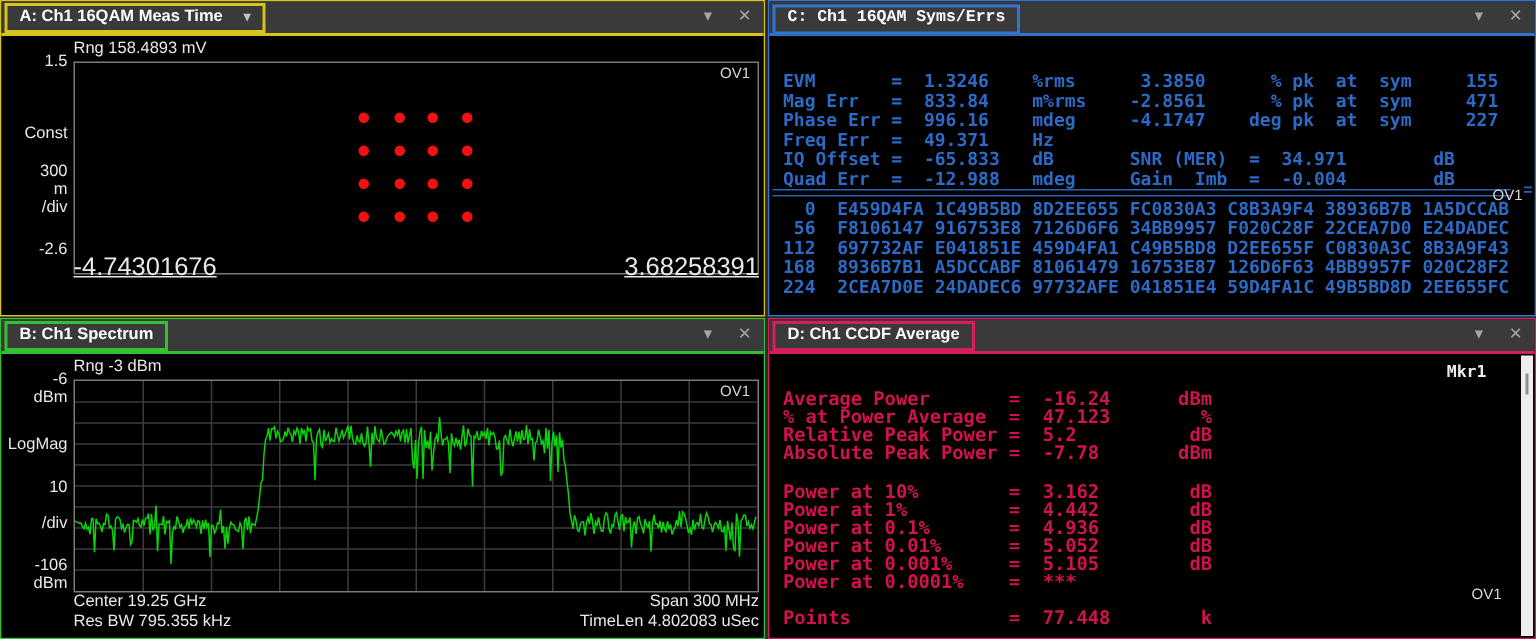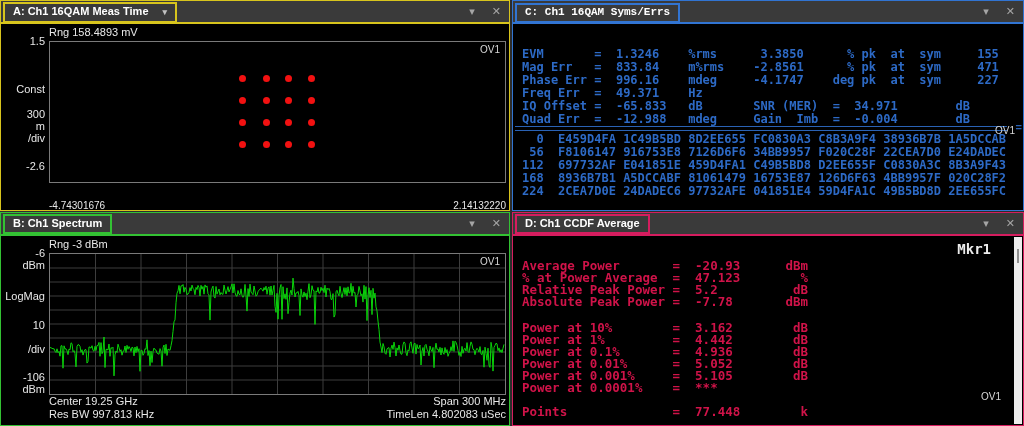--- a/index.html
+++ b/index.html
@@ -14,32 +14,32 @@
   .tab{display:inline-block;margin:1px 0 0 2px;border:2px solid #888;padding:1px 8px 2px 8px;
        color:#fff;font-size:11px;font-weight:bold;background:#3a3a3a;white-space:nowrap;line-height:13px;}
   .dd{margin-left:14px;font-size:9px;color:#c2c2c2;}
   .winbtns{position:absolute;right:8px;top:3px;color:#a5a5a5;font-size:11px;line-height:14px;}
   .winbtns span{margin-left:14px;cursor:default;}
   .content{position:absolute;left:0;top:23px;right:0;bottom:0;background:#000;overflow:hidden;}
   .rng{position:absolute;left:48px;top:2px;color:#e8e8e8;font-size:11px;}
   .ylab{position:absolute;width:44px;text-align:right;color:#e8e8e8;font-size:11px;line-height:11px;}
   .plotbox{position:absolute;left:48px;top:17px;width:455px;height:140px;border:1px solid #7a7a7a;background:#000;}
   .ov1{position:absolute;right:5px;top:2px;color:#d8d8d8;font-size:10px;}
-  .xlab{position:absolute;top:176px;color:#e8e8e8;font-size:10px;text-decoration:underline;}
+  .xlab{position:absolute;top:144px;color:#e8e8e8;font-size:17px;text-decoration:underline;}
   .footrow{position:absolute;color:#e8e8e8;font-size:11px;}
   .dot{position:absolute;width:7px;height:7px;border-radius:50%;}
   .mono{font-family:"DejaVu Sans Mono","Liberation Mono",monospace;font-weight:bold;white-space:pre;}
   .cline{font-size:12px;line-height:13px;}
   .dline{font-size:12.5px;line-height:12px;}
   .textblock{position:absolute;left:9px;}
   .divider-c{position:absolute;left:2px;right:16px;top:102px;height:3px;
              border-top:1px solid #2a62b4;border-bottom:1px solid #2a62b4;}
   .grip{position:absolute;right:1px;top:97px;color:#2a62b4;font-size:11px;font-weight:bold;}
   .c-ov1{position:absolute;right:8px;top:101px;color:#d8d8d8;font-size:10px;}
-  .d-mkr{position:absolute;right:32px;top:5px;color:#ececec;font-size:14px;}
+  .d-mkr{position:absolute;right:32px;top:5px;color:#ececec;font-size:11px;}
   .d-ov1{position:absolute;right:22px;top:155px;color:#d8d8d8;font-size:10px;}
   .scrollbar{position:absolute;right:1px;top:1px;bottom:1px;width:8px;background:#ededed;}
   .thumb{position:absolute;left:3px;top:12px;width:2px;height:14px;background:#8f8f8f;}
   svg{position:absolute;left:0;top:0;}
 </style>
 </head>
 <body>
 
 <div class="screen">
 
@@ -76,21 +76,21 @@
             <div class="dot" style="left: 212.625px; top: 76.86px; background: rgb(242, 17, 17);"></div>
             <div class="dot" style="left: 235.375px; top: 76.86px; background: rgb(242, 17, 17);"></div>
             <div class="dot" style="left: 258.125px; top: 76.86px; background: rgb(242, 17, 17);"></div>
             <div class="dot" style="left: 189.42px; top: 98.7px; background: rgb(242, 17, 17);"></div>
             <div class="dot" style="left: 212.625px; top: 98.7px; background: rgb(242, 17, 17);"></div>
             <div class="dot" style="left: 235.375px; top: 98.7px; background: rgb(242, 17, 17);"></div>
             <div class="dot" style="left: 258.125px; top: 98.7px; background: rgb(242, 17, 17);"></div>
           </div>
       </div>
       <span class="xlab" style="left:48px;">-4.74301676</span>
-      <span class="xlab" style="right:3px;">2.14132220</span>
+      <span class="xlab" style="right:3px;">3.68258391</span>
     </div>
   </div>
 
   <div class="panel" id="panel-c" style="border-color: rgb(49, 116, 210);">
     <div class="titlebar" id="tb-c" style="border-bottom-color: rgb(49, 116, 210);">
       <div class="tab" id="tab-c" style="border-color: rgb(49, 116, 210); font-family: Liberation Mono, monospace;">
         <span>C: Ch1 16QAM Syms/Errs</span>
       </div>
       <div class="winbtns">
         <span>▾</span>
@@ -145,38 +145,38 @@
             <line x1="364" x2="364" y1="0" y2="140" stroke="#3d3d3d"></line>
             <line x1="0" x2="455" y1="112" y2="112" stroke="#3d3d3d"></line>
             <line x1="409.5" x2="409.5" y1="0" y2="140" stroke="#3d3d3d"></line>
             <line x1="0" x2="455" y1="126" y2="126" stroke="#3d3d3d"></line>
             <path d="M0,93.3L1,94.0L2,94.1L3,95.0L4,94.6L5,97.2L6,98.5L7,94.8L8,98.7L9,97.5L10,102.2L11,91.8L12,91.7L13,114.2L14,91.8L15,94.9L16,94.8L17,96.9L18,100.6L19,95.0L20,95.8L21,88.8L22,89.6L23,97.8L24,96.6L25,99.5L26,112.9L27,92.3L28,90.6L29,90.9L30,92.3L31,98.3L32,95.7L33,101.1L34,97.7L35,95.5L36,95.7L37,109.1L38,107.4L39,92.9L40,93.3L41,94.2L42,91.7L43,96.4L44,97.3L45,92.3L46,96.5L47,91.5L48,91.5L49,88.4L50,102.3L51,88.6L52,99.7L53,97.4L54,83.0L55,113.5L56,95.4L57,95.3L58,96.0L59,90.0L60,102.3L61,93.6L62,94.4L63,93.2L64,121.9L65,100.8L66,97.0L67,98.5L68,90.2L69,93.5L70,97.4L71,95.7L72,101.2L73,97.4L74,96.9L75,92.0L76,98.5L77,91.3L78,95.3L79,92.5L80,94.3L81,97.4L82,93.1L83,93.8L84,101.9L85,93.0L86,98.7L87,92.4L88,97.6L89,94.7L90,117.3L91,96.3L92,96.3L93,101.3L94,99.4L95,94.7L96,95.3L97,85.8L98,101.5L99,96.6L100,111.8L101,97.2L102,108.5L103,97.8L104,94.1L105,95.7L106,96.1L107,99.1L108,99.6L109,100.3L110,94.6L111,97.1L112,112.2L113,93.6L114,91.0L115,99.5L116,90.3L117,101.5L118,95.0L119,95.7L120,96.3L121,91.7L122,86.6L123,77.5L124,67.8L125,65.9L126,48.8L127,39.2L128,36.8L129,31.4L130,39.8L131,31.8L132,32.0L133,30.5L134,38.2L135,33.4L136,35.5L137,40.6L138,40.0L139,38.4L140,33.6L141,37.0L142,31.1L143,34.3L144,35.7L145,40.7L146,33.4L147,35.6L148,31.4L149,33.5L150,42.0L151,31.3L152,35.2L153,32.5L154,40.2L155,30.9L156,33.2L157,31.9L158,39.9L159,40.9L160,66.1L161,38.0L162,34.2L163,32.1L164,42.5L165,44.1L166,32.5L167,40.2L168,37.5L169,35.0L170,40.9L171,38.5L172,40.0L173,40.3L174,31.1L175,36.1L176,40.0L177,36.6L178,32.6L179,37.9L180,35.5L181,32.8L182,29.9L183,39.0L184,29.8L185,38.3L186,41.8L187,42.2L188,36.5L189,40.2L190,40.8L191,34.8L192,41.3L193,43.3L194,41.3L195,30.4L196,41.6L197,57.1L198,34.6L199,42.4L200,30.1L201,38.0L202,39.4L203,40.7L204,32.0L205,36.9L206,42.2L207,41.0L208,37.7L209,36.1L210,35.1L211,34.2L212,35.5L213,37.2L214,33.5L215,36.0L216,32.2L217,40.3L218,34.4L219,32.8L220,41.2L221,32.0L222,41.1L223,36.4L224,31.4L225,52.4L226,58.4L227,39.3L228,65.2L229,41.8L230,33.9L231,30.5L232,65.3L233,32.7L234,44.6L235,39.8L236,45.4L237,33.9L238,59.7L239,48.4L240,39.1L241,36.1L242,41.0L243,24.1L244,34.5L245,43.0L246,38.9L247,38.9L248,37.4L249,41.6L250,61.5L251,34.9L252,41.1L253,43.2L254,37.9L255,42.5L256,39.2L257,45.7L258,37.1L259,29.6L260,43.7L261,40.9L262,31.7L263,36.2L264,36.6L265,70.4L266,36.9L267,38.0L268,33.4L269,39.2L270,38.8L271,33.2L272,36.6L273,34.3L274,38.6L275,31.2L276,43.0L277,34.1L278,35.6L279,34.4L280,37.6L281,45.4L282,45.4L283,39.6L284,63.1L285,60.8L286,37.8L287,36.3L288,39.7L289,41.8L290,32.3L291,39.5L292,43.6L293,38.4L294,33.6L295,40.5L296,33.7L297,41.9L298,32.8L299,39.1L300,38.5L301,29.3L302,42.0L303,32.3L304,39.1L305,38.4L306,53.0L307,41.2L308,40.2L309,32.4L310,36.8L311,41.8L312,39.8L313,48.1L314,31.3L315,45.1L316,32.6L317,66.6L318,40.9L319,33.7L320,43.6L321,36.3L322,60.6L323,34.3L324,44.2L325,39.1L326,52.9L327,56.9L328,67.1L329,75.4L330,88.1L331,93.0L332,98.6L333,89.5L334,92.8L335,99.2L336,100.3L337,95.0L338,93.9L339,93.7L340,103.0L341,94.5L342,91.1L343,95.4L344,88.1L345,93.6L346,102.0L347,93.9L348,96.3L349,91.0L350,96.6L351,100.2L352,100.1L353,90.8L354,87.9L355,89.4L356,98.7L357,101.7L358,95.9L359,96.9L360,89.5L361,87.8L362,94.0L363,99.3L364,89.9L365,89.1L366,100.1L367,90.5L368,94.7L369,94.0L370,91.0L371,111.0L372,97.4L373,93.5L374,102.0L375,91.4L376,90.4L377,95.2L378,97.3L379,101.8L380,92.1L381,95.8L382,97.5L383,93.4L384,113.7L385,95.3L386,89.2L387,95.4L388,95.0L389,98.2L390,93.3L391,101.0L392,93.9L393,98.8L394,100.3L395,93.5L396,98.8L397,95.6L398,102.3L399,99.4L400,97.6L401,92.7L402,96.8L403,86.9L404,97.4L405,87.2L406,88.4L407,91.3L408,96.2L409,101.4L410,98.1L411,102.5L412,92.4L413,99.3L414,95.2L415,94.3L416,97.0L417,88.6L418,97.6L419,98.6L420,92.4L421,87.9L422,90.3L423,95.3L424,95.7L425,100.7L426,96.2L427,94.3L428,95.7L429,98.1L430,92.6L431,100.1L432,100.5L433,96.4L434,113.2L435,93.2L436,99.3L437,106.3L438,94.2L439,111.1L440,113.4L441,88.3L442,94.0L443,117.1L444,93.4L445,91.4L446,89.2L447,89.8L448,96.7L449,93.9L450,98.2L451,95.7L452,98.6L453,94.3L454,90.4" fill="none" stroke="#0ad50a" stroke-width="1"></path>
           </svg>
         <div class="ov1">OV1</div>
       </div>
       <span class="footrow" style="left:48px;top:159px;">Center 19.25 GHz</span>
       <span class="footrow" style="right:3px;top:159px;">Span 300 MHz</span>
-      <span class="footrow" style="left:48px;top:172px;">Res BW 997.813 kHz</span>
+      <span class="footrow" style="left:48px;top:172px;">Res BW 795.355 kHz</span>
       <span class="footrow" style="right:3px;top:172px;">TimeLen 4.802083 uSec</span>
     </div>
   </div>
 
   <div class="panel" id="panel-d" style="border-color: rgb(213, 29, 95);">
     <div class="titlebar" id="tb-d" style="border-bottom-color: rgb(213, 29, 95);">
       <div class="tab" id="tab-d" style="border-color: rgb(213, 29, 95);">
         <span>D: Ch1 CCDF Average</span>
       </div>
       <div class="winbtns">
         <span>▾</span>
         <span>✕</span>
       </div>
     </div>
     <div class="content" id="d-body">
       <div class="d-mkr mono">Mkr1</div>
-      <div class="textblock mono" id="d-summary-lines" style="top: 24px; color: rgb(208, 19, 73);"><div class="dline">Average Power       =  -20.93      dBm</div><div class="dline">% at Power Average  =  47.123        %</div><div class="dline">Relative Peak Power =  5.2          dB</div><div class="dline">Absolute Peak Power =  -7.78       dBm</div></div>
+      <div class="textblock mono" id="d-summary-lines" style="top: 24px; color: rgb(208, 19, 73);"><div class="dline">Average Power       =  -16.24      dBm</div><div class="dline">% at Power Average  =  47.123        %</div><div class="dline">Relative Peak Power =  5.2          dB</div><div class="dline">Absolute Peak Power =  -7.78       dBm</div></div>
       <div class="textblock mono" id="d-power-lines" style="top: 86px; color: rgb(208, 19, 73);"><div class="dline">Power at 10%        =  3.162        dB</div><div class="dline">Power at 1%         =  4.442        dB</div><div class="dline">Power at 0.1%       =  4.936        dB</div><div class="dline">Power at 0.01%      =  5.052        dB</div><div class="dline">Power at 0.001%     =  5.105        dB</div><div class="dline">Power at 0.0001%    =  ***</div></div>
       <div class="textblock mono dline" id="d-points" style="top: 170px; color: rgb(208, 19, 73);">Points              =  77.448        k</div>
       <div class="d-ov1">OV1</div>
       <div class="scrollbar">
         <div class="thumb"></div>
       </div>
     </div>
   </div>
 
 </div>

